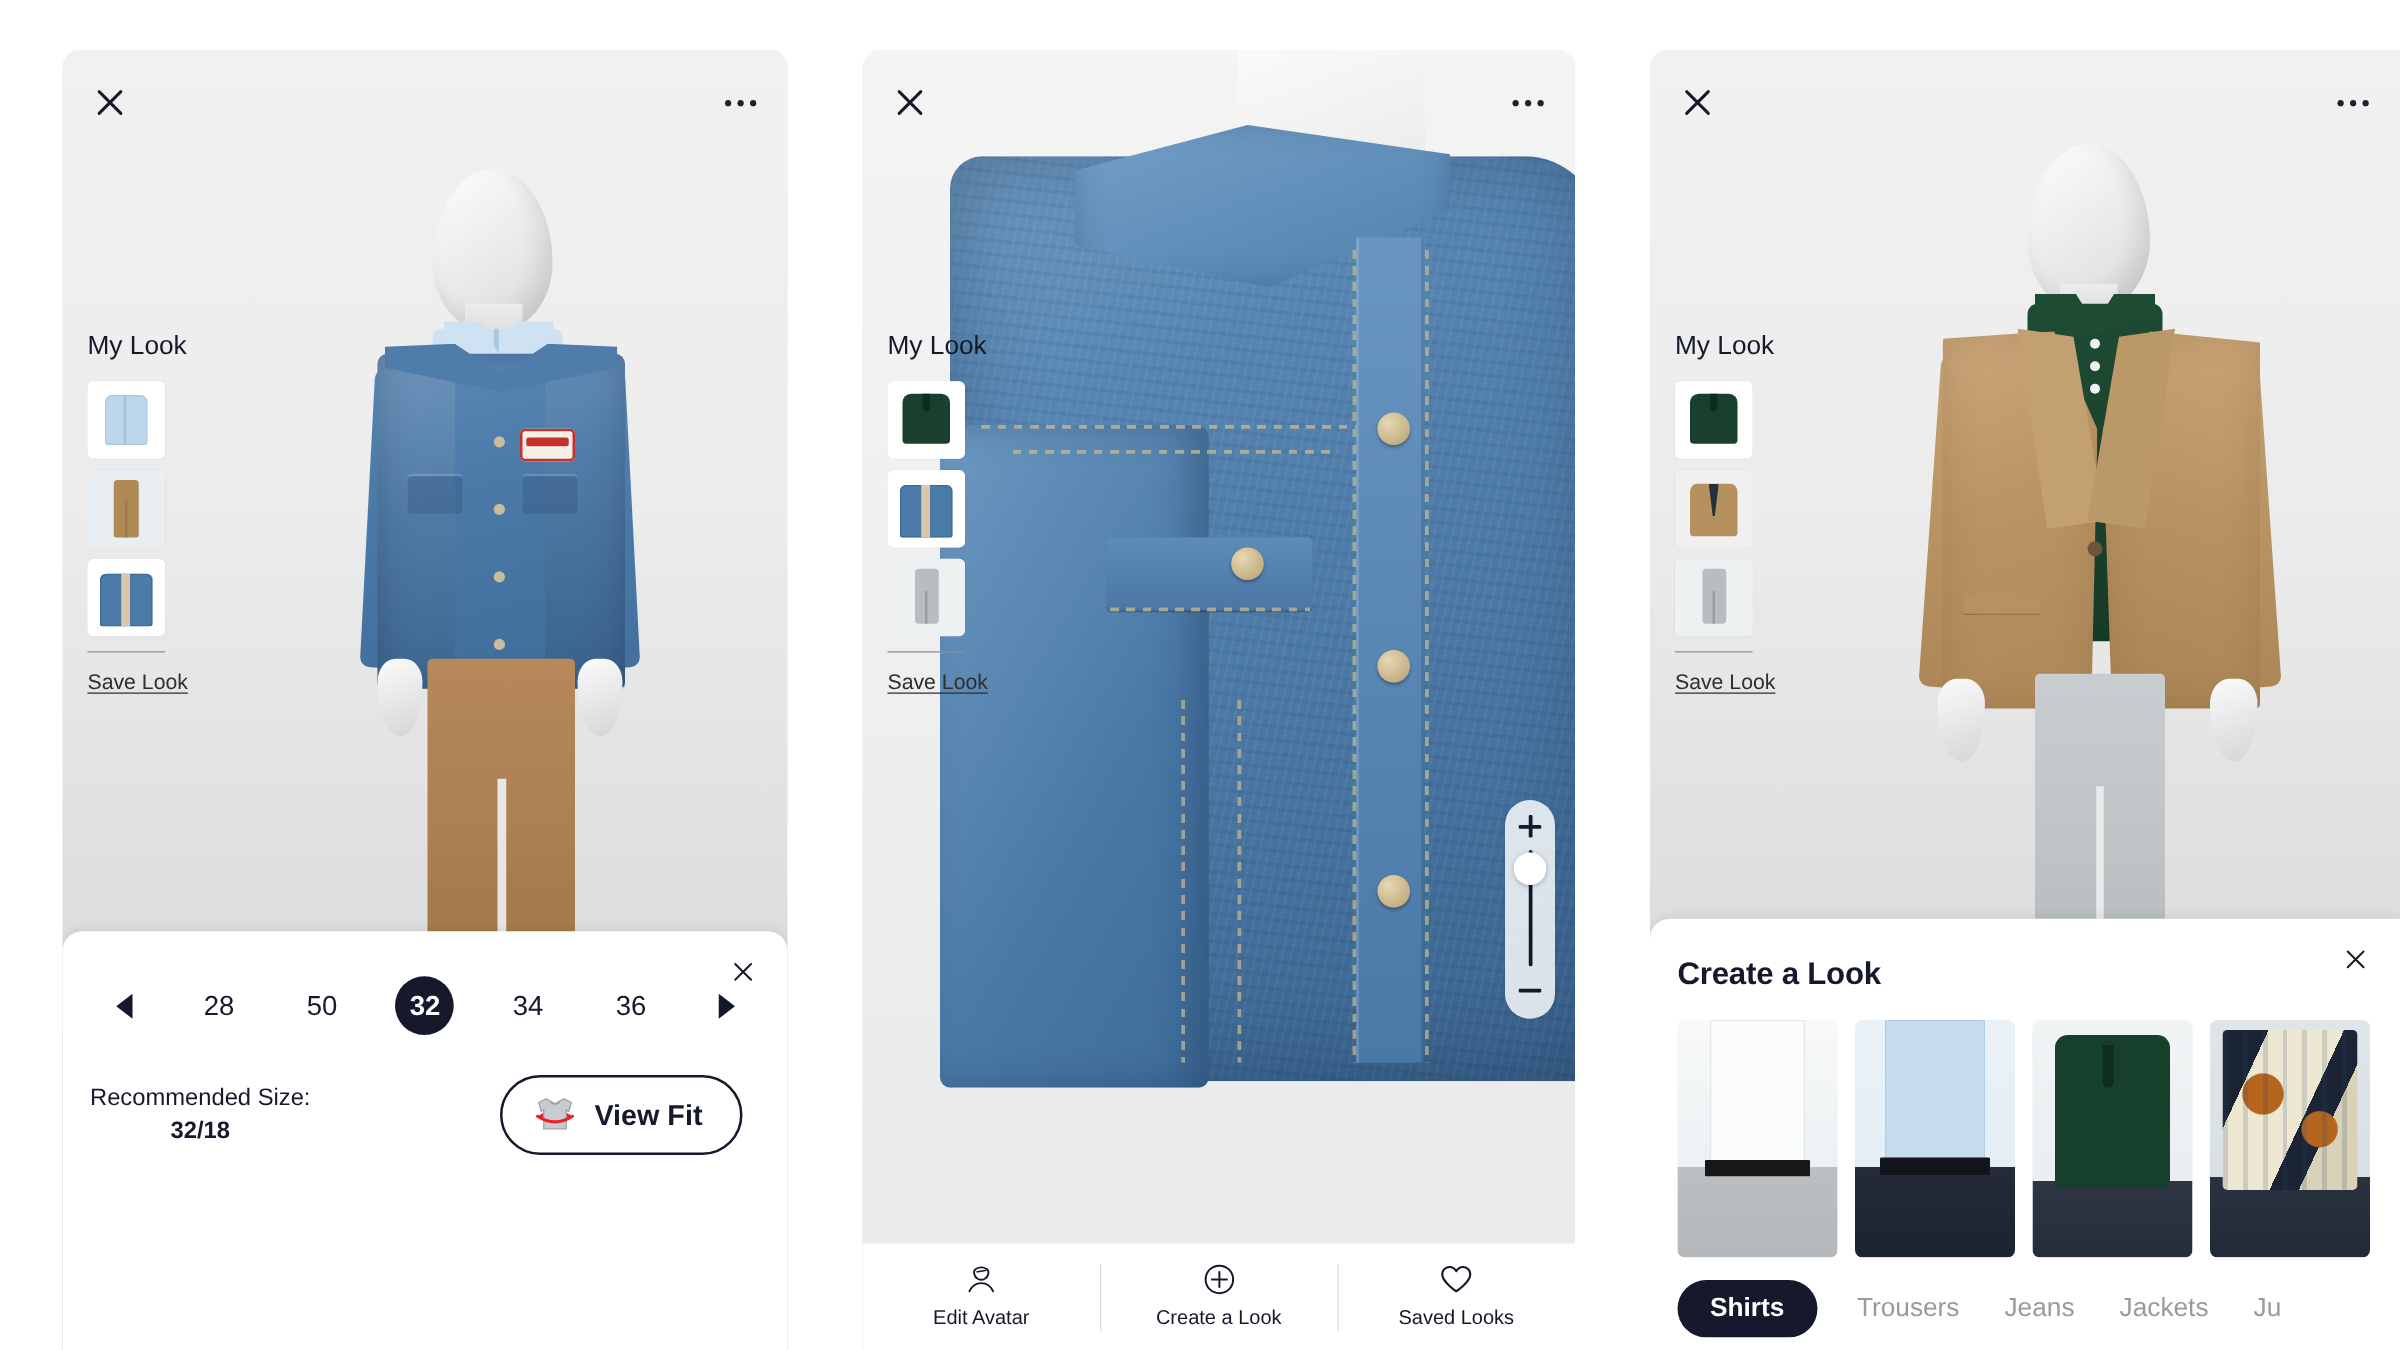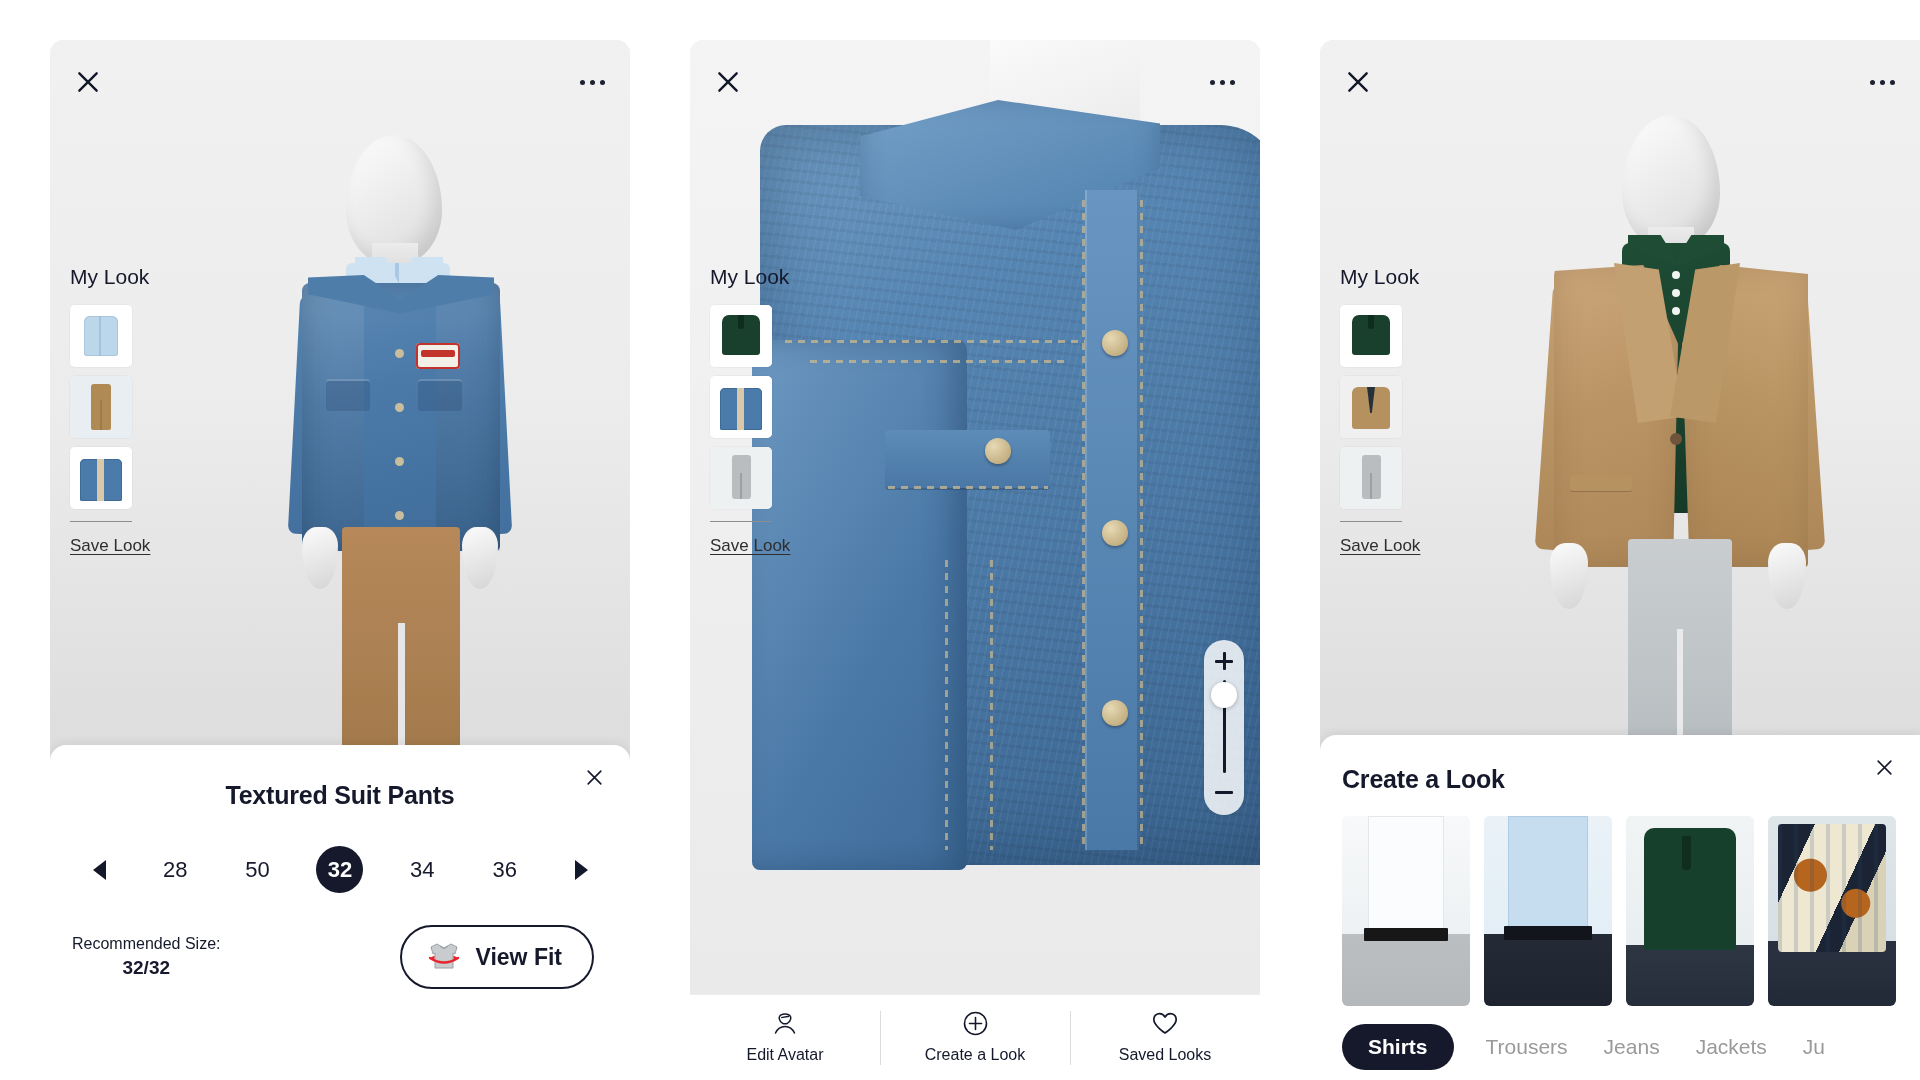--- a/index.html
+++ b/index.html
@@ -164,21 +164,21 @@
     font-size: 22px; color: #15192b; cursor: pointer;
   }
   .size-chip.active { background: #15192b; color: #fff; font-weight: 700; width: 47px; }
 
   
   .rec-row {
     display: flex; align-items: center; justify-content: space-between;
     padding: 32px 36px 0 22px;
   }
   .rec-block { text-align: center; line-height: 1.35; }
-  .rec-label { font-size: 16px; color: #15192b; }
+  .rec-label { font-size: 19px; color: #15192b; }
   .rec-value { font-size: 19px; font-weight: 700; color: #15192b; }
   .viewfit {
     display: flex; align-items: center; gap: 12px;
     border: 2px solid #15192b; border-radius: 32px;
     padding: 13px 30px 13px 22px; cursor: pointer; background: #fff;
   }
   .viewfit-label { font-size: 23px; font-weight: 700; color: #15192b; }
 
   
   .sheet-tabs {
@@ -508,42 +508,41 @@
         <div class="ztrack"></div>
       </div>
     </div>
 
     <div class="sheet" id="sheet-1">
       <div class="sheet-close">
         <svg viewBox="0 0 24 24">
           <path d="M4 4 L20 20 M20 4 L4 20" stroke="#13182a" stroke-width="2" fill="none" stroke-linecap="round"></path>
         </svg>
       </div>
-      <div class="sheet-title">Textured Suit Pants</div>
 
       <div class="size-row">
         <div class="size-arrow">
             <span class="tri left"></span>
           </div>
         <div class="size-list">
           <div class="size-chip">28</div>
           <div class="size-chip">50</div>
           <div class="size-chip active">32</div>
           <div class="size-chip">34</div>
           <div class="size-chip">36</div>
         </div>
         <div class="size-arrow">
             <span class="tri right"></span>
           </div>
       </div>
 
       <div class="rec-row">
         <div class="rec-block">
           <div class="rec-label">Recommended Size:</div>
-          <div class="rec-value">32/32</div>
+          <div class="rec-value">32/18</div>
         </div>
         <div class="viewfit">
           <svg width="40" height="34" viewBox="0 0 40 34">
             <path d="M13 4 L20 8 L27 4 L33 7 L31 14 L29 13 L29 28 L11 28 L11 13 L9 14 L7 7 Z" fill="#c9ccce" stroke="#9aa0a4" stroke-width="1"></path>
             <path d="M16 6 Q20 11 24 6" fill="none" stroke="#9aa0a4" stroke-width="1"></path>
             <path d="M6 18 Q20 27 34 18" fill="none" stroke="#e8232a" stroke-width="2.4" stroke-linecap="round"></path>
             <path d="M6 18 l4.5 -2.6 l0 5.2 Z" fill="#e8232a"></path>
             <path d="M34 18 l-4.5 -2.6 l0 5.2 Z" fill="#e8232a"></path>
           </svg>
           <span class="viewfit-label">View Fit</span>

